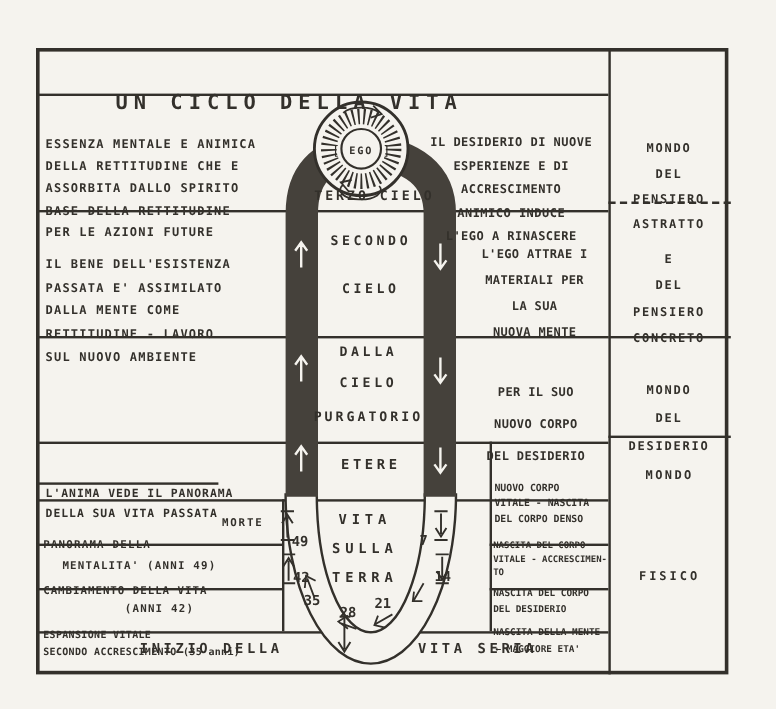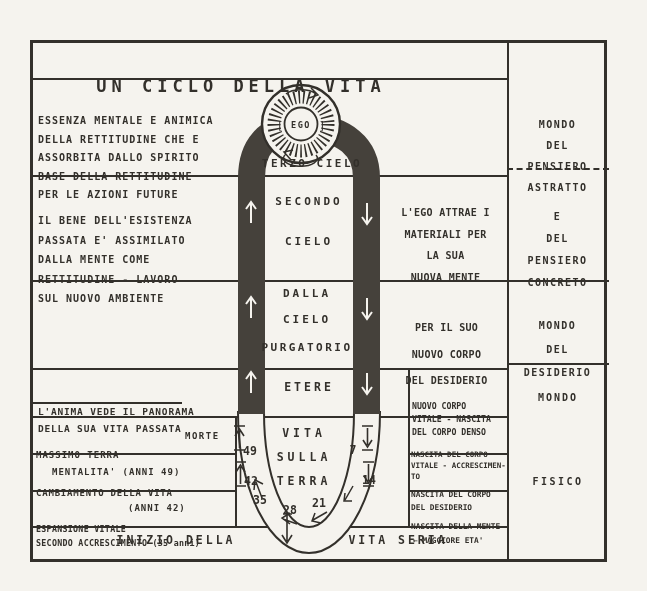--- a/index.html
+++ b/index.html
@@ -81,20 +81,25 @@
   </svg>
 
   <div class="txt">
     <div class="cell ctr" style="left:30px;top:46px;width:477px;padding-right:55px;box-sizing:border-box;font-size:17px;letter-spacing:5px">UN CICLO DELLA VITA</div>
 
     <div class="cell" style="left:38px;top:82px;width:205px;font-size:10px;line-height:18.5px;letter-spacing:1px">ESSENZA MENTALE E ANIMICA
 DELLA RETTITUDINE CHE E
 ASSORBITA DALLO SPIRITO
 BASE DELLA RETTITUDINE
 PER LE AZIONI FUTURE</div>
+    <div class="cell ctr" style="left:350px;top:80px;width:152px;font-size:10px;line-height:19.5px;letter-spacing:0.4px">IL DESIDERIO DI NUOVE
+ESPERIENZE E DI
+ACCRESCIMENTO
+ANIMICO INDUCE
+L'EGO A RINASCERE</div>
 
     <div class="cell" style="left:38px;top:181px;width:205px;font-size:10px;line-height:19.5px;letter-spacing:1px">IL BENE DELL'ESISTENZA
 PASSATA E' ASSIMILATO
 DALLA MENTE COME
 RETTITUDINE - LAVORO
 SUL NUOVO AMBIENTE</div>
     <div class="cell ctr" style="left:388px;top:172px;width:115px;font-size:10px;line-height:21.5px;letter-spacing:0.3px">L'EGO ATTRAE I
 MATERIALI PER
 LA SUA
 NUOVA MENTE</div>
@@ -103,28 +108,28 @@
 NUOVO CORPO
 DEL DESIDERIO</div>
 
     <div class="cell" style="left:38px;top:373px;width:205px;font-size:9.5px;line-height:17px;letter-spacing:0.8px">L'ANIMA VEDE IL PANORAMA
 DELLA SUA VITA PASSATA</div>
     <div class="cell" style="left:185px;top:401px;font-size:9px;letter-spacing:1.5px">MORTE</div>
     <div class="cell" style="left:412px;top:370px;width:93px;font-size:8.2px;line-height:12.8px">NUOVO CORPO
 VITALE - NASCITA
 DEL CORPO DENSO</div>
 
-    <div class="cell" style="left:36px;top:420px;font-size:9px;letter-spacing:1px">MASSIMO TERRA</div>
+    <div class="cell" style="left:36px;top:420px;font-size:9px;letter-spacing:1px">PANORAMA DELLA</div>
     <div class="cell" style="left:52px;top:437px;font-size:9px;letter-spacing:1px">MENTALITA' (ANNI 49)</div>
     <div class="cell" style="left:411px;top:419px;width:96px;font-size:7.5px;line-height:11px">NASCITA DEL CORPO
 VITALE - ACCRESCIMEN-
 TO</div>
 
     <div class="cell" style="left:36px;top:458px;font-size:9px;letter-spacing:0.8px">CAMBIAMENTO DELLA VITA</div>
-    <div class="cell" style="left:128px;top:473px;font-size:9px;letter-spacing:1px">(ANNI 42)</div>
+    <div class="cell" style="left:104px;top:473px;font-size:9px;letter-spacing:1px">(ANNI 42)</div>
     <div class="cell" style="left:411px;top:458px;width:96px;font-size:7.8px;line-height:13px">NASCITA DEL CORPO
 DEL DESIDERIO</div>
 
     <div class="cell" style="left:36px;top:493px;width:205px;font-size:8.3px;line-height:13.5px;letter-spacing:0.3px">ESPANSIONE VITALE
 SECONDO ACCRESCIMENTO (35 anni)</div>
     <div class="cell" style="left:411px;top:492px;font-size:7.8px">NASCITA DELLA MENTE</div>
     <div class="cell" style="left:413px;top:506px;font-size:7.8px">← MAGGIORE ETA'</div>
 
     <div class="lbl" style="left:312px;top:163px;font-size:11px;letter-spacing:2.5px">TERZO CIELO</div>
     <div class="lbl" style="left:309px;top:201px;font-size:11px;letter-spacing:3px">SECONDO</div>

